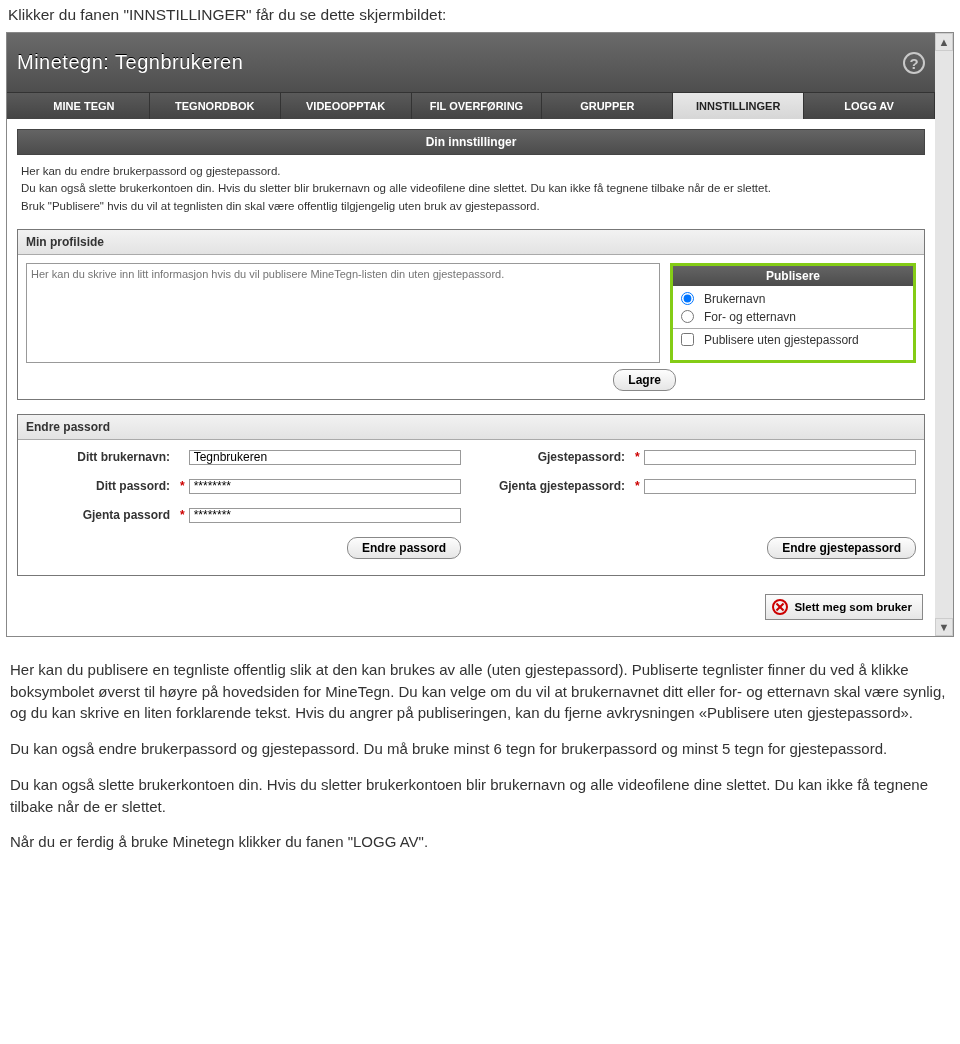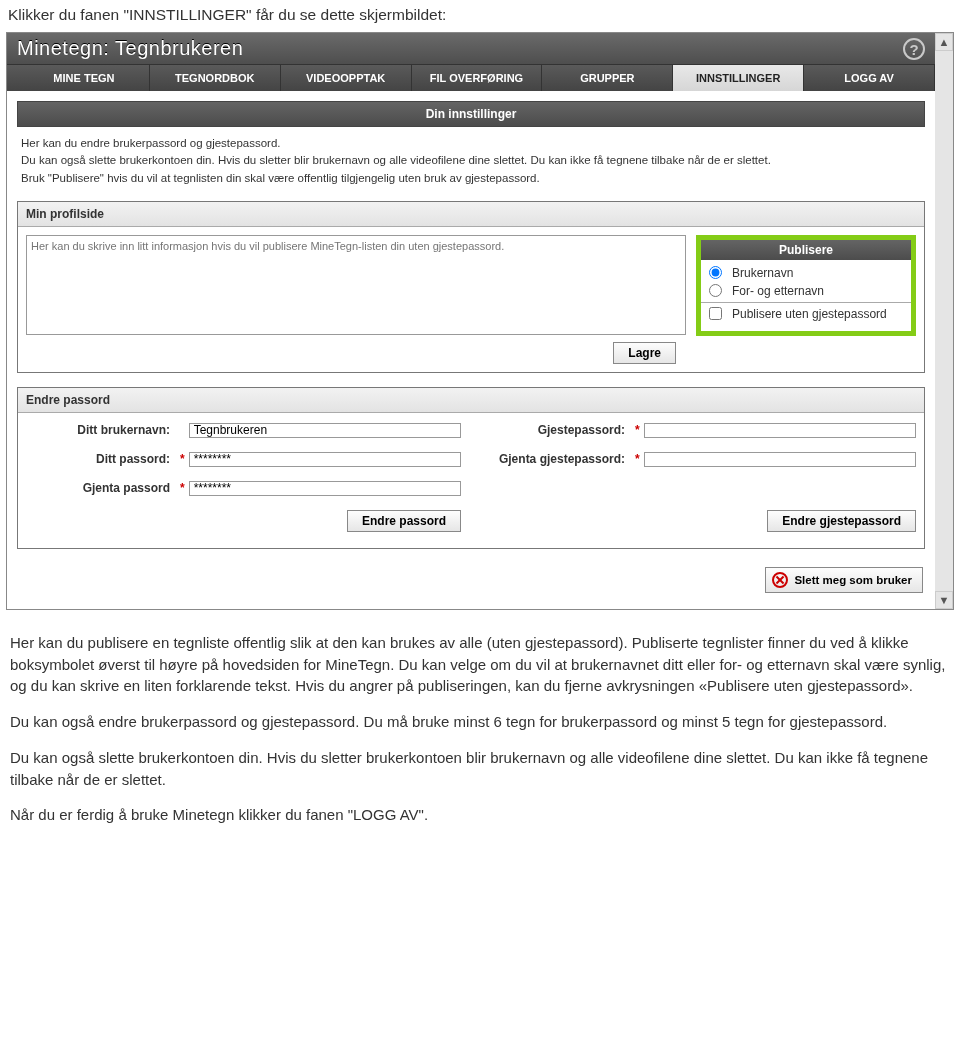--- a/index.html
+++ b/index.html
@@ -12,21 +12,21 @@
   }
   .doc-intro { padding: 6px 8px 4px; font-size: 15.5px; }
   .app-window { border: 1px solid #888; margin: 4px 6px 0 6px; position: relative; }
   .scroll-col { position: absolute; right: 0; top: 0; bottom: 0; width: 18px; background: #e5e5e5; display: flex; flex-direction: column; justify-content: space-between; }
   .scroll-btn { height: 18px; background: #e5e5e5; text-align: center; line-height: 16px; font-size: 11px; color: #555; border: 1px solid #ccc; }
   .app-body { margin-right: 18px; }
 
   .titlebar {
     background: linear-gradient(#6a6a6a, #4e4e4e);
     border-bottom: 1px solid #333;
-    padding: 4px 10px;
+    padding: 18px 10px;
     display: flex; align-items: center; justify-content: space-between;
   }
   .titlebar .title {
     color: #fff; font-size: 20px; letter-spacing: 0.5px;
     text-shadow: 0 -1px 0 #000;
   }
   .help-icon {
     width: 22px; height: 22px; border: 2px solid #c9c9c9; border-radius: 50%;
     color: #c9c9c9; text-align: center; line-height: 20px; font-weight: bold;
     font-size: 15px;
@@ -80,42 +80,42 @@
     flex: 1;
     height: 100px;
     border: 1px solid #999;
     font-family: inherit;
     font-size: 11px;
     color: #777;
     padding: 4px;
     resize: none;
   }
   .pub-box {
-    width: 220px;
-    border: 5px solid #84cc16;
+    width: 246px;
+    border: 3px solid #84cc16;
     font-size: 12px;
   }
   .pub-header {
     background: linear-gradient(#646464, #4c4c4c);
     color: #fff; font-weight: bold; text-align: center; padding: 3px 0;
     font-size: 12px;
   }
   .pub-body { padding: 6px 8px; }
   .pub-body label { display: flex; align-items: center; gap: 10px; margin-bottom: 4px; font-size: 12px; }
   .pub-sep { border-top: 1px solid #aaa; margin: 4px -8px; }
   .save-row { margin-top: 6px; text-align: right; padding-right: 240px; }
 
   .btn {
     background: linear-gradient(#fdfdfd, #e6e6e6);
     border: 1px solid #888;
     padding: 3px 14px;
     font-size: 12px;
     font-weight: bold;
     cursor: pointer;
-    border-radius: 0;
+    border-radius: 10px;
   }
 
   .pw-grid { display: flex; gap: 20px; padding: 10px 8px 2px; }
   .pw-col { flex: 1; }
   .pw-row { display: flex; align-items: center; margin-bottom: 14px; font-size: 12px; justify-content: flex-end; }
   .pw-label { width: 150px; text-align: right; font-weight: bold; padding-right: 6px; font-size: 12px; }
   .req { color: #c00; font-weight: bold; padding: 0 4px; }
   .pw-input { flex: 1; height: 15px; border: 1px solid #999; padding: 0 4px; font-size: 12px; }
   .btn-row-left { margin-left: 165px; }
   .btn-row-guest { margin-left: 165px; }

